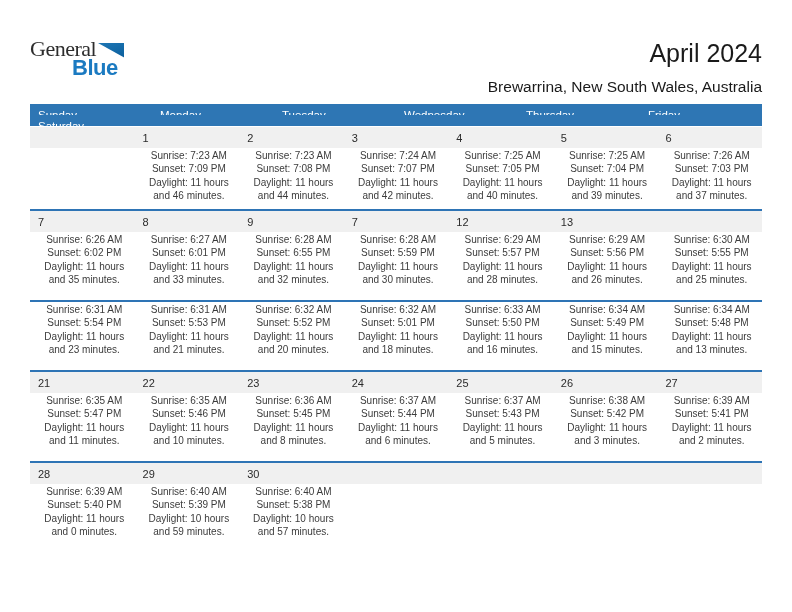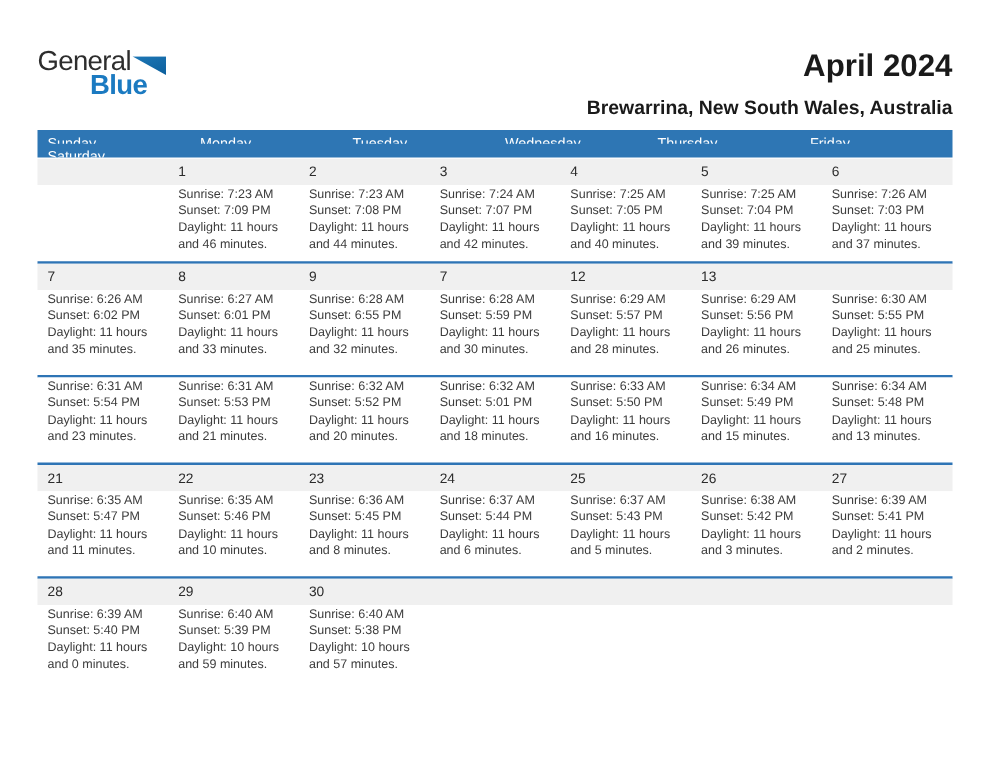--- a/index.html
+++ b/index.html
@@ -7,38 +7,38 @@
   body {
     width: 792px; height: 612px;
     overflow: hidden;
     font-family: "Liberation Sans", sans-serif;
     position: relative;
   }
   .page { position: absolute; inset: 0; background: #fff; }
 
   
   .logo { position: absolute; left: 30px; top: 38px; width: 110px; }
-  .logo-top { display: flex; align-items: flex-end; }
+  .logo-top { display: flex; align-items: center; font-family: Liberation Serif, serif; }
   .logo-general {
     font-size: 22px; color: #2d2d2d; letter-spacing: -0.5px; line-height: 22px;
   }
   .logo-triangle {
     display: inline-block; width: 27px; height: 15px; margin-left: 1px; margin-top: 2px;
     background: linear-gradient(160deg, var(--triangle-blue) 0%, var(--triangle-blue-dark) 100%);
     clip-path: polygon(0 0, 100% 0, 100% 100%);
   }
   .logo-blue {
     font-size: 22px; color: var(--logo-blue); letter-spacing: -0.5px;
     margin-left: 42px; margin-top: -3px; line-height: 22px; font-weight: bold;
   }
 
   
   .titles { position: absolute; right: 30px; top: 38px; text-align: right; }
-  .title { font-size: 25px; font-weight: bold; color: #1a1a1a; line-height: 30px; }
-  .subtitle { font-size: 15.5px; font-weight: bold; color: #1a1a1a; margin-top: 10px; }
+  .title { font-size: 25px; font-weight: normal; color: #1a1a1a; line-height: 30px; }
+  .subtitle { font-size: 15.5px; font-weight: normal; color: #1a1a1a; margin-top: 10px; }
 
   
   .calendar { position: absolute; left: 30px; top: 104px; width: 732px; }
   .weekday-row {
     display: grid; grid-template-columns: repeat(6, 1fr);
     background: var(--header-blue); height: 22px; margin-bottom: 1px;
   }
   .weekday-cell {
     color: #ffffff; font-size: 11.5px; line-height: 22px; padding-left: 8px;
     overflow: hidden; white-space: nowrap;
@@ -50,21 +50,21 @@
     background: var(--band-gray); height: 21px;
   }
   .day-number {
     font-size: 11px; color: #2b2b2b; line-height: 22px; padding-left: 8px;
   }
   .day-details-band {
     display: grid; grid-template-columns: repeat(7, 1fr);
     background: #ffffff; min-height: 68px; padding-bottom: 2px;
   }
   .week:first-child .day-details-band { min-height: 61px; }
-  .day-details { padding: 1px 4px 0 8px; }
+  .day-details { padding: 1px 4px 0 8px; text-align: center; }
   .detail-line {
     font-size: 10px; line-height: 13.4px; color: #3c3c3c; white-space: nowrap;
   }
 </style>
 </head>
 <body>
 
 <div class="page">
 
   <div class="logo">

